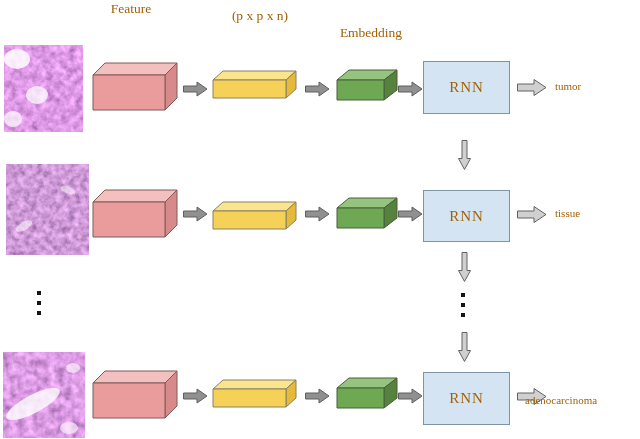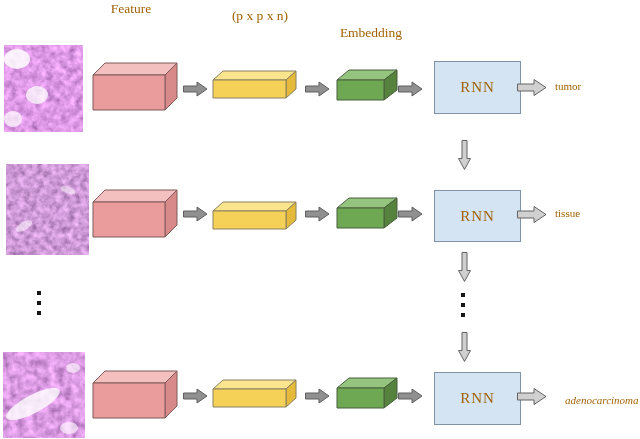--- a/index.html
+++ b/index.html
@@ -21,21 +21,20 @@
   }
   .rnn-box {
     position: absolute;
     display: flex;
     align-items: center;
     justify-content: center;
     border: 1px solid #7f93a5;
     background: #d4e4f3;
     font-size: 15px;
     letter-spacing: 1px;
-    margin-left: 11px;
   }
   .out-label {
     position: absolute;
     font-size: 11px;
     white-space: nowrap;
   }
   .vdots {
     position: absolute;
     display: flex;
     flex-direction: column;
@@ -261,15 +260,15 @@
   </svg>
 
   <div class="rnn-box" style="left: 423px; top: 372px; width: 85px; height: 51px; background-color: rgb(212, 228, 243); border-color: rgb(127, 147, 165);">
     <span>RNN</span>
   </div>
 
   <svg class="abs" style="left:517px; top:387px;" width="30" height="19" viewBox="0 0 30 19">
     <polygon points="0.5,6 17,6 17,1.5 29,9.5 17,17.5 17,13 0.5,13" fill="#d0d0d0" stroke="#636363"></polygon>
   </svg>
 
-  <div class="out-label" style="left:565px; top:394px;font-style:italic;">adenocarcinoma</div>
+  <div class="out-label" style="left:525px; top:394px;">adenocarcinoma</div>
 
 </div>
 
 </body></html>

